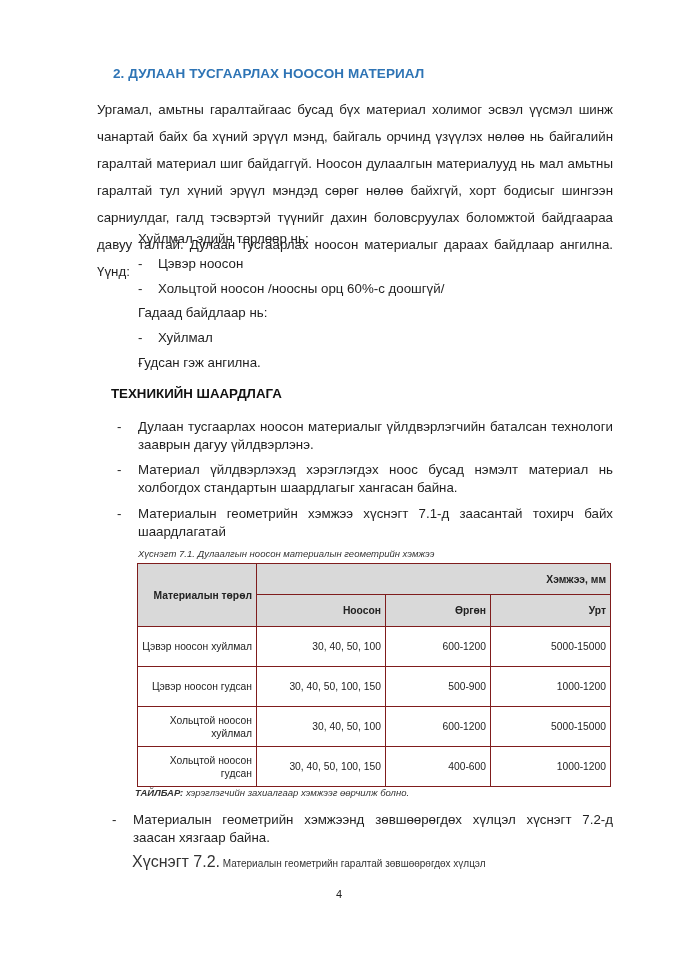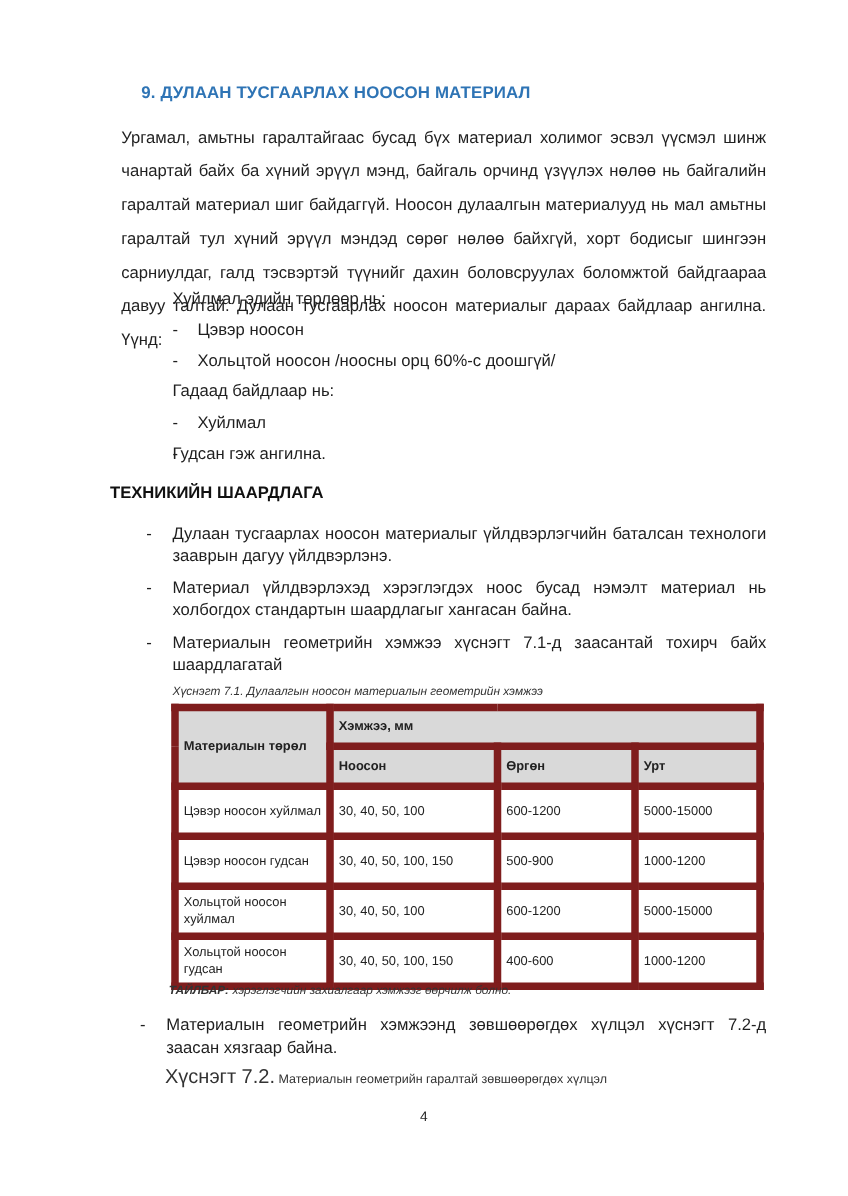--- a/index.html
+++ b/index.html
@@ -4,37 +4,37 @@
 <style>
   html, body { margin:0; padding:0; background:#ffffff; }
   body { width:678px; height:957px; position:relative; overflow:hidden;
          font-family:"Liberation Sans", sans-serif; color:#1f1f1f; }
   .abs { position:absolute; }
   .h1 { left:113px; top:66px; font-size:13.5px; font-weight:bold; color:#2e74b5; letter-spacing:0.1px; }
   .para { left:97px; top:96px; width:516px; font-size:13.3px; line-height:27px; text-align:justify; }
   .ind { font-size:13.3px; }
   .dashitem { font-size:13.3px; }
   .dashitem .dash { position:absolute; left:0; }
-  .h2 { left:88px; top:386px; font-size:13.3px; font-weight:bold; color:#111;text-align:right; }
+  .h2 { left:111px; top:386px; font-size:13.3px; font-weight:bold; color:#111;text-align:right; }
   .req { left:117px; width:496px; font-size:13.3px; line-height:18px; }
   .req .dash { position:absolute; left:0; top:0; }
   .req .txt { margin-left:21px; text-align:justify; }
   .cap { font-size:9.5px; font-style:italic; color:#333; }
   table.t { position:absolute; left:137px; top:563px; width:474px; border-collapse:collapse;
             font-size:10.3px; color:#222; }
-  table.t td, table.t th { border:6px solid #7f1d1d; text-align:left; vertical-align:middle; padding:0 4px; line-height:13px; }
+  table.t td, table.t th { border:1px solid #7f1d1d; text-align:right; vertical-align:middle; padding:0 4px; line-height:13px; }
   table.t th { background:#d9d9d9; font-weight:bold; }
   .note { left:135px; top:787px; font-size:9.5px; font-style:italic; color:#333; }
   .note b { font-weight:bold; }
   .pagenum { left:0; width:678px; top:888px; text-align:center; font-size:11px; }
 </style>
 </head>
 <body>
 
-<div class="abs h1">9.  ДУЛААН ТУСГААРЛАХ НООСОН МАТЕРИАЛ</div>
+<div class="abs h1">2.  ДУЛААН ТУСГААРЛАХ НООСОН МАТЕРИАЛ</div>
 
 <div class="abs para">Ургамал, амьтны гаралтайгаас бусад бүх материал холимог эсвэл үүсмэл шинж чанартай байх ба хүний эрүүл мэнд, байгаль орчинд үзүүлэх нөлөө нь байгалийн гаралтай материал шиг байдаггүй. Ноосон дулаалгын материалууд нь мал амьтны гаралтай тул хүний эрүүл мэндэд сөрөг нөлөө байхгүй, хорт бодисыг шингээн сарниулдаг, галд тэсвэртэй түүнийг дахин боловсруулах боломжтой байдгаараа давуу талтай. Дулаан тусгаарлах ноосон материалыг дараах байдлаар ангилна. Үүнд:</div>
 
 <div class="abs ind" style="left:138px; top:231px;">Хуйлмал эдийн төрлөөр нь:</div>
 
 <div class="abs dashitem" style="left:138px; top:256px;">
   <span class="dash">-</span>
   <span style="margin-left:20px;">Цэвэр ноосон</span>
 </div>
 <div class="abs dashitem" style="left:138px; top:281px;">

